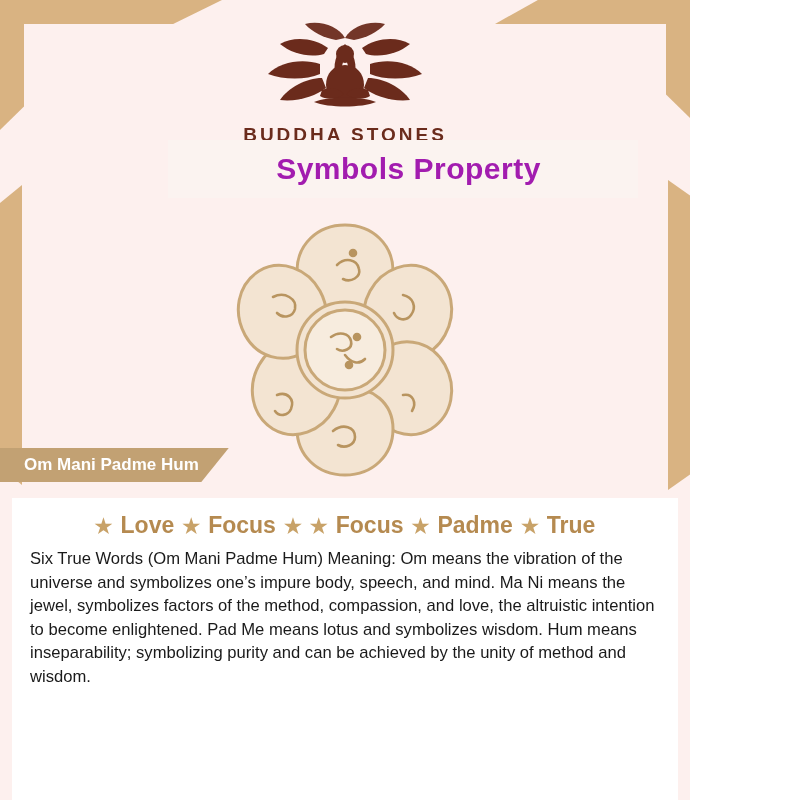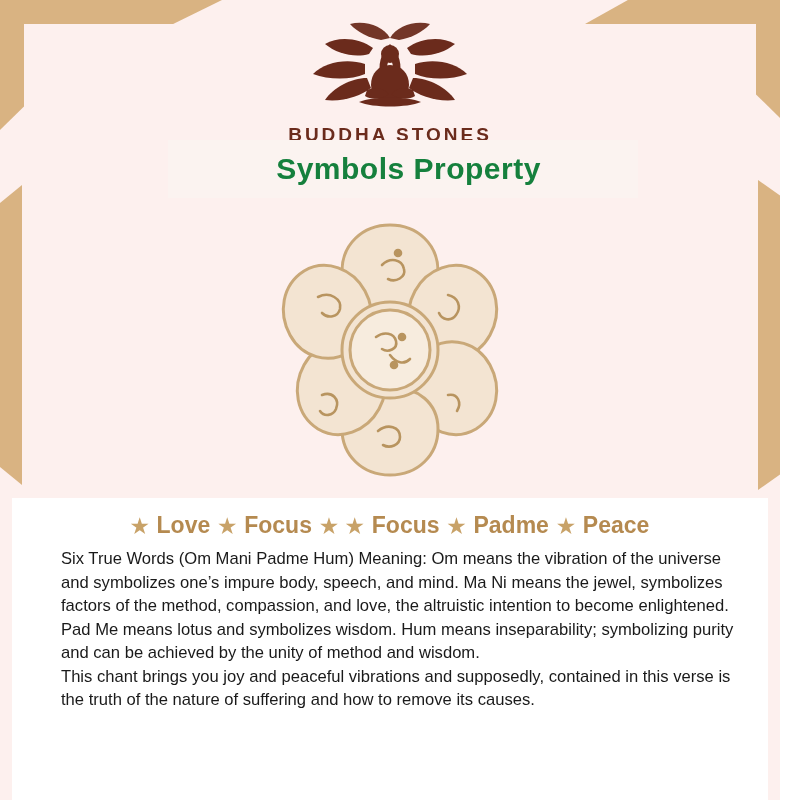--- a/index.html
+++ b/index.html
@@ -4,21 +4,21 @@
 <style>
   * { box-sizing: border-box; margin: 0; padding: 0; }
   html, body {
     width: 800px; height: 800px;
     font-family: "Liberation Sans", sans-serif;
     background: #ffffff;
     overflow: hidden;
   }
   #page {
     position: relative;
-    width: 780px; height: 800px;
+    width: 690px; height: 800px;
     background: #fdf0ee;
     overflow: hidden;
   }
 
   
   .corner {
     position: absolute;
     background: #d9b382;
     z-index: 3;
   }
@@ -82,21 +82,21 @@
     position: absolute;
     top: 140px; left: 168px;
     width: 470px; height: 58px;
     background: #fbf3f0;
     display: flex; align-items: center; justify-content: center;
     z-index: 4;
   }
   .title-banner .title-text {
     font-size: 30px;
     font-weight: bold;
-    color: #15803d;
+    color: #a21caf;
     letter-spacing: 0.5px;
     margin-left: 11px;
   }
 
   
   .mandala-wrap {
     position: absolute;
     top: 205px; left: 0; right: 0;
     display: flex; justify-content: center;
     z-index: 2;
@@ -139,21 +139,21 @@
     white-space: nowrap;
   }
   .keywords .star { color: #c8a268; font-size: 20px; padding: 0 3px; }
   .keywords .kw { padding: 0 3px; }
   .body-text {
     font-size: 16.6px;
     line-height: 1.42;
     color: #1a1a1a;
     text-align: left;
   }
-  .body-text p { margin-bottom: 0px; margin-left: 31px; }
+  .body-text p { margin-bottom: 0px; }
 </style>
 </head>
 <body>
 
 <div id="page">
 
   <div class="corner corner-tl"></div>
   <div class="corner corner-tl2"></div>
   <div class="corner corner-tr"></div>
   <div class="corner corner-tr2"></div>
@@ -220,34 +220,36 @@
             <path d="M208 190 c10 -2 14 8 9 16"></path>
             <path d="M138 226 c10 -8 22 -4 22 6 c0 8 -10 12 -17 8"></path>
             <path d="M82 190 c10 -4 18 4 14 14 c-3 7 -12 8 -16 2"></path>
             <path d="M78 92 c12 -6 24 2 22 12 c-2 8 -12 10 -18 4"></path>
           </g>
         </g>
       </svg>
     </span>
   </div>
 
+  <div class="label-tab">
+    <span>Om Mani Padme Hum</span>
+  </div>
 
   <div class="panel">
     <div class="keywords">
       <span class="star">★</span>
       <span class="kw">Love</span>
       <span class="star">★</span>
       <span class="kw">Focus</span>
       <span class="star">★</span>
       <span class="star">★</span>
       <span class="kw">Focus</span>
       <span class="star">★</span>
       <span class="kw">Padme</span>
       <span class="star">★</span>
-      <span class="kw">Peace</span>
+      <span class="kw">True</span>
     </div>
     <div class="body-text">
       <p>Six True Words (Om Mani Padme Hum) Meaning: Om means the vibration of the universe and symbolizes one’s impure body, speech, and mind. Ma Ni means the jewel, symbolizes factors of the method, compassion, and love, the altruistic intention to become enlightened. Pad Me means lotus and symbolizes wisdom. Hum means inseparability; symbolizing purity and can be achieved by the unity of method and wisdom.</p>
-      <p>This chant brings you joy and peaceful vibrations and supposedly, contained in this verse is the truth of the nature of suffering and how to remove its causes.</p>
     </div>
   </div>
 
 </div>
 
 </body></html>

